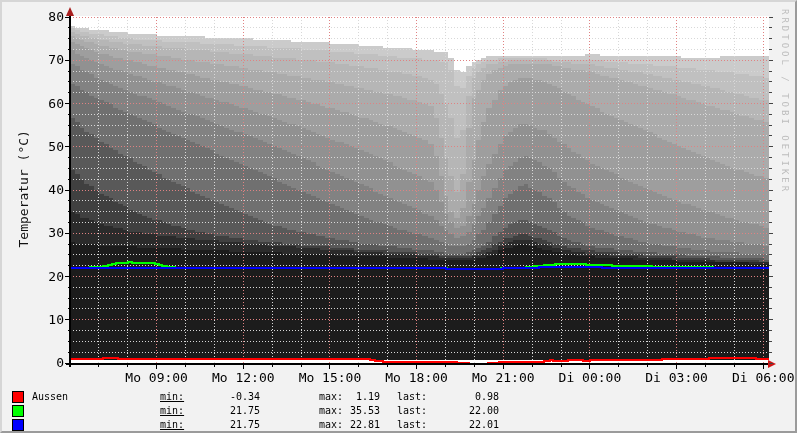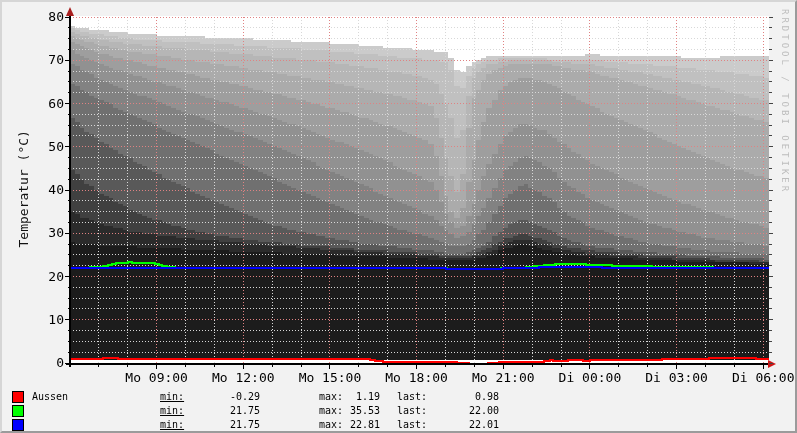--- a/index.html
+++ b/index.html
@@ -232,21 +232,21 @@
   <div class="ylabel">Temperatur (°C)</div>
 
   <div class="watermark">RRDTOOL / TOBI OETIKER</div>
 
   <div class="legend">
 
     <div class="legend-row" style="top:388px">
       <span class="swatch" style="background: rgb(255, 0, 0);"></span>
       <span class="lab">Aussen</span>
       <span class="c-min">min:</span>
-      <span class="v-min">-0.29</span>
+      <span class="v-min">-0.34</span>
       <span class="c-max">max:</span>
       <span class="v-max">1.19</span>
       <span class="c-last">last:</span>
       <span class="v-last">0.98</span>
     </div>
 
     <div class="legend-row" style="top:402px">
       <span class="swatch" style="background: rgb(0, 255, 0);"></span>
       <span class="c-min">min:</span>
       <span class="v-min">21.75</span>

